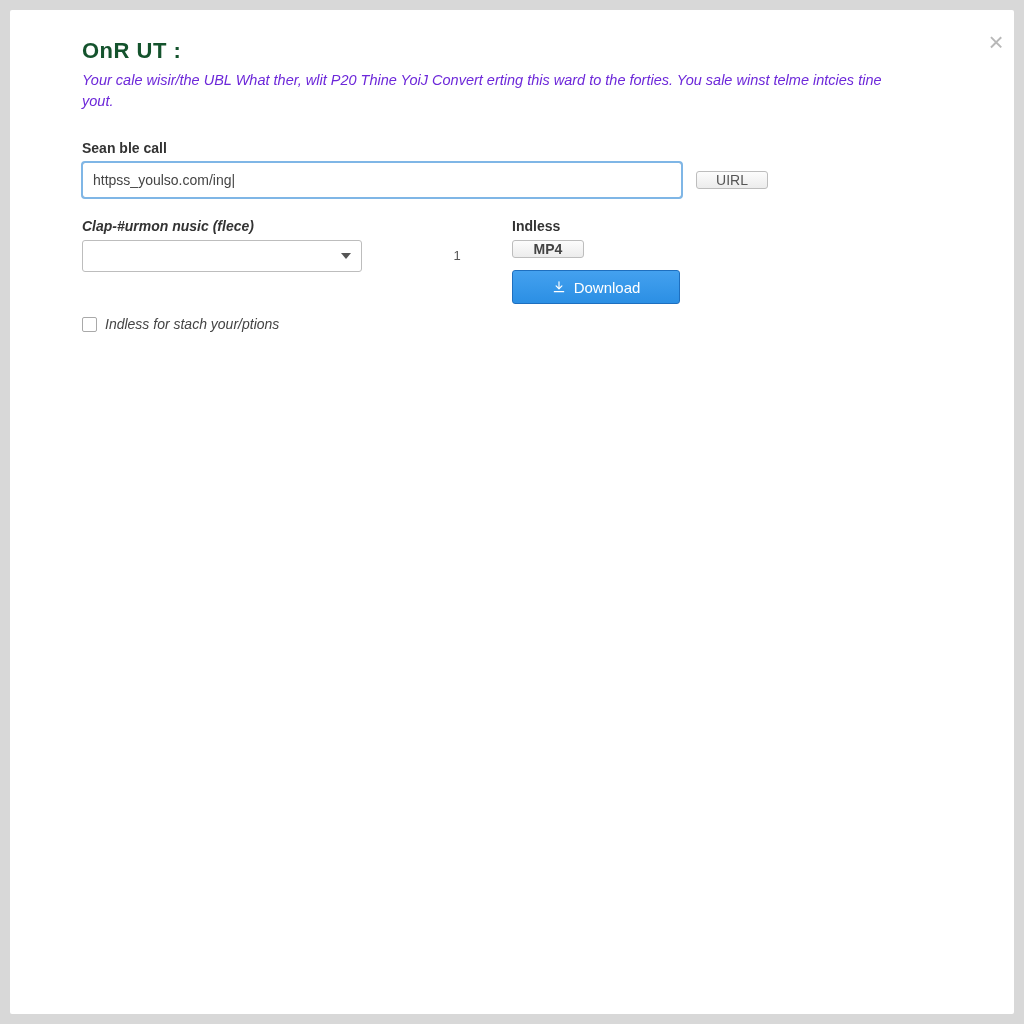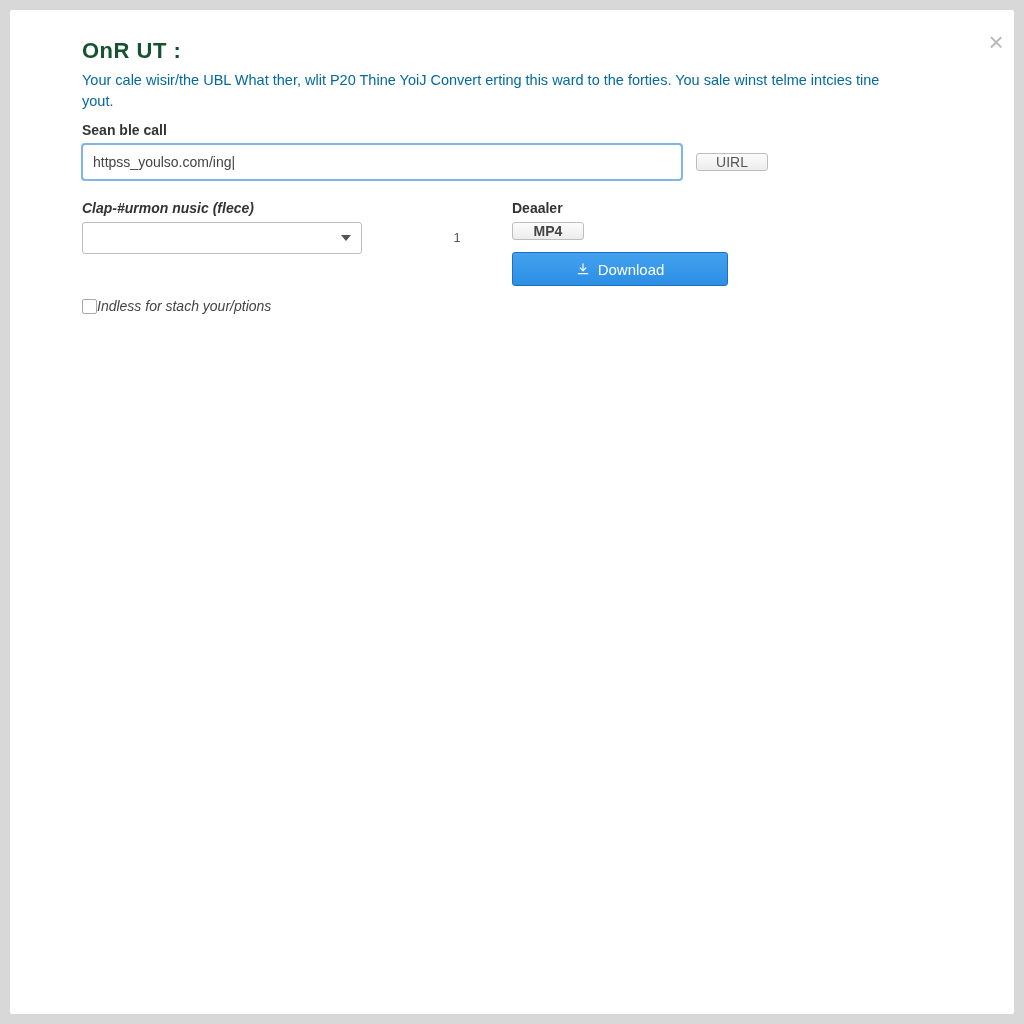--- a/index.html
+++ b/index.html
@@ -32,26 +32,27 @@
     user-select: none;
   }
   .title {
     font-size: 22px;
     font-weight: 700;
     color: #14532d;
     letter-spacing: 0.5px;
   }
   .description {
     font-size: 14.5px;
-    color: #0369a1;
+    color: #6d28d9;
     line-height: 1.45;
     margin-top: 6px;
     max-width: 810px;
-  }
-  .form { margin-top: 10px; }
+    font-style: italic;
+  }
+  .form { margin-top: 28px; }
   .label {
     font-size: 14px;
     font-weight: 700;
     color: #333;
     margin-bottom: 6px;
     display: block;
   }
   .row-url {
     display: flex;
     align-items: center;
@@ -114,33 +115,34 @@
     transform: translateY(-50%);
     width: 0; height: 0;
     border-left: 5px solid transparent;
     border-right: 5px solid transparent;
     border-top: 6px solid #555;
   }
   .checkbox-line {
     margin-top: 44px;
     display: flex;
     align-items: center;
+    gap: 8px;
     font-size: 14px;
     color: #444;
   }
   .checkbox {
     width: 15px; height: 15px;
     border: 1px solid #a9a9a9;
     border-radius: 2px;
     background: #fff;
     cursor: pointer;
   }
   .btn-download {
     margin-top: 12px;
-    width: 216px;
+    width: 168px;
     height: 34px;
     border: 1px solid #1e6fbf;
     border-radius: 3px;
     background: linear-gradient(#44a1ef, #2b8fe4);
     color: #fff;
     font-size: 15px;
     font-weight: 500;
     cursor: pointer;
     display: inline-flex;
     align-items: center;
@@ -181,21 +183,21 @@
 
         <div class="checkbox-line">
           <span class="checkbox"></span>
           <span>Indless for stach your/ptions</span>
         </div>
       </div>
 
       <div class="col-mid">1</div>
 
       <div class="col-right">
-        <label class="label">Deaaler</label>
+        <label class="label">Indless</label>
         <button class="btn btn-mp4">MP4</button>
         <br>
         <button class="btn-download">
           <span class="dl-icon">
             <svg viewBox="0 0 24 24" width="14" height="14" fill="none" stroke="#fff" stroke-width="2" stroke-linecap="round" stroke-linejoin="round">
               <path d="M12 3v12"></path>
                 <path d="M7 10l5 5 5-5"></path>
                 <path d="M4 20h16"></path>
             </svg>
           </span>

